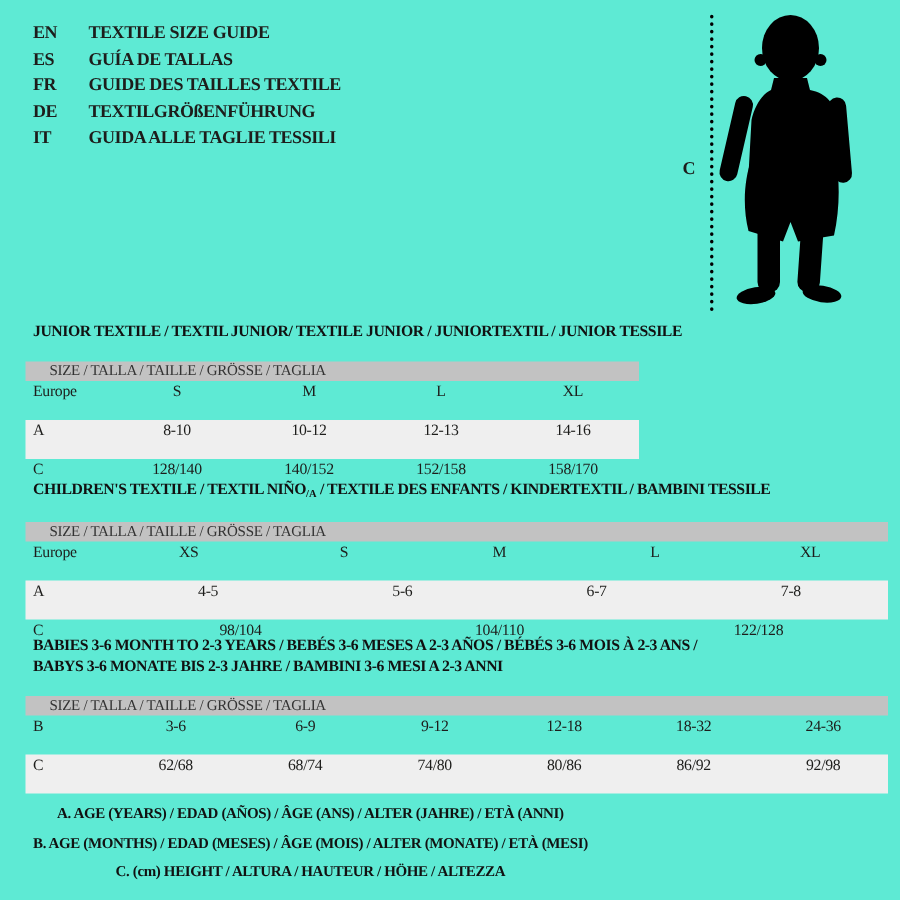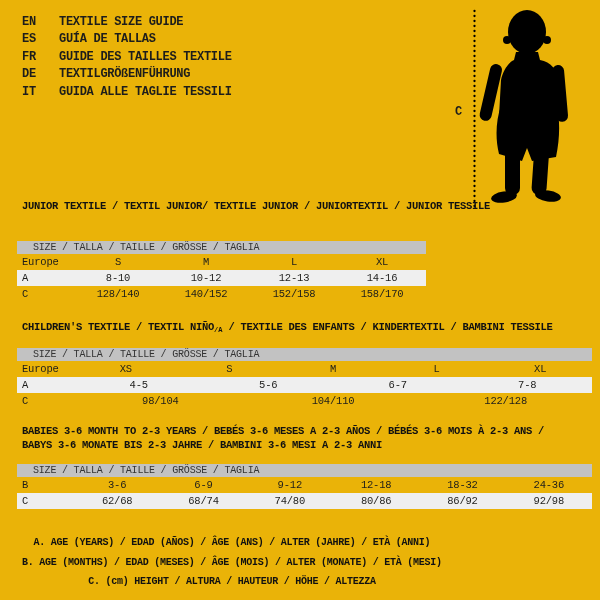--- a/index.html
+++ b/index.html
@@ -1,36 +1,36 @@
 <!DOCTYPE html>
 <html style="--header-bg: #c2c2c2; --stripe-bg: #efefef;"><head>
 <meta charset="utf-8">
 <style>
   html,body{margin:0;padding:0;background:#fff;}
   .canvas{
-    position:relative;width:600px;height:600px;background:#eab308;overflow:hidden;
-    font-family:Liberation Mono, monospace;color:#1d1d1b;
+    position:relative;width:600px;height:600px;background:#5eead4;overflow:hidden;
+    font-family:Liberation Serif, serif;color:#1d1d1b;
     -webkit-font-smoothing:antialiased;
   }
   
   .lang-block{position:absolute;left:22px;top:13px;}
   .lang-row{display:flex;height:17.5px;align-items:center;font-weight:bold;font-size:12px;letter-spacing:-0.3px;white-space:nowrap;}
   .lang-code{width:37px;flex:0 0 37px;}
   
   .measure-line{position:absolute;left:472px;top:8px;}
   .measure-label{position:absolute;left:455px;top:105px;font-weight:bold;font-size:12px;}
   .baby-svg{position:absolute;left:477px;top:8px;}
   
   .section-title{position:absolute;left:22px;font-weight:bold;font-size:10.5px;letter-spacing:-0.3px;white-space:nowrap;color:#111;}
   .section-title .sub{font-size:7px;vertical-align:-2px;letter-spacing:0;}
   .two-line{line-height:14px;}
   
   .stable{position:absolute;left:17px;}
   .thead{height:13px;line-height:13px;background:var(--header-bg,#c2c2c2);font-size:10px;color:#333;padding-left:16px;letter-spacing:-0.2px;white-space:nowrap;}
-  .trow{display:flex;height:16px;line-height:16px;font-size:10.5px;letter-spacing:-0.2px;}
+  .trow{display:flex;height:26px;line-height:16px;font-size:10.5px;letter-spacing:-0.2px;}
   .trow.stripe{background:var(--stripe-bg,#efefef);}
   .tlabel{flex:0 0 52px;padding-left:5px;text-align:left;}
   .tcell{flex:1;text-align:center;}
   
   .legend{position:absolute;left:22px;top:533px;text-align:center;}
   .legend-line{height:19.5px;line-height:19.5px;font-weight:bold;font-size:10px;letter-spacing:-0.25px;white-space:nowrap;color:#111;}
 </style>
 </head>
 <body>
 
@@ -72,21 +72,21 @@
       <rect x="13" y="56" width="12" height="58" rx="6" transform="rotate(13 19 62)"></rect>
       <rect x="75" y="57" width="12" height="57" rx="6" transform="rotate(-5 81 62)"></rect>
       <path d="M24,98 C19,112 18,130 22,146 L45,153 L50,140 L55,153 L79,149 C83,131 83,112 80,98 Z"></path>
       <rect x="28" y="136" width="15" height="51" rx="7"></rect>
       <rect x="56" y="136" width="15" height="51" rx="7" transform="rotate(4 63 160)"></rect>
       <ellipse cx="27" cy="189" rx="13" ry="5.5" transform="rotate(-8 27 189)"></ellipse>
       <ellipse cx="71" cy="188" rx="13" ry="5.5" transform="rotate(8 71 188)"></ellipse>
     </g>
   </svg>
 
-  <div class="section-title" style="top:200px">JUNIOR TEXTILE / TEXTIL JUNIOR/ TEXTILE JUNIOR / JUNIORTEXTIL / JUNIOR TESSILE</div>
+  <div class="section-title" style="top:216px">JUNIOR TEXTILE / TEXTIL JUNIOR/ TEXTILE JUNIOR / JUNIORTEXTIL / JUNIOR TESSILE</div>
   <div class="stable" style="top:241px;width:409px">
     <div class="thead">SIZE / TALLA / TAILLE / GRÖSSE / TAGLIA</div>
     <div class="trow">
       <div class="tlabel">Europe</div>
       <div class="tcell">S</div>
       <div class="tcell">M</div>
       <div class="tcell">L</div>
       <div class="tcell">XL</div>
     </div>
     <div class="trow stripe">

